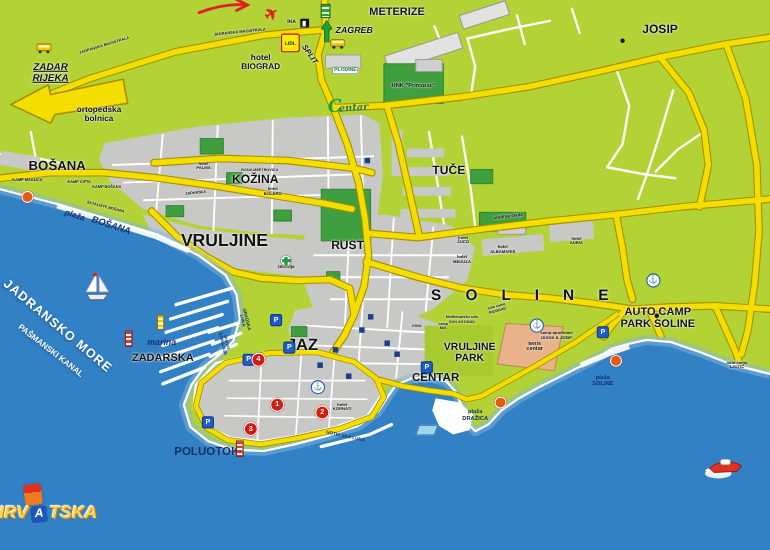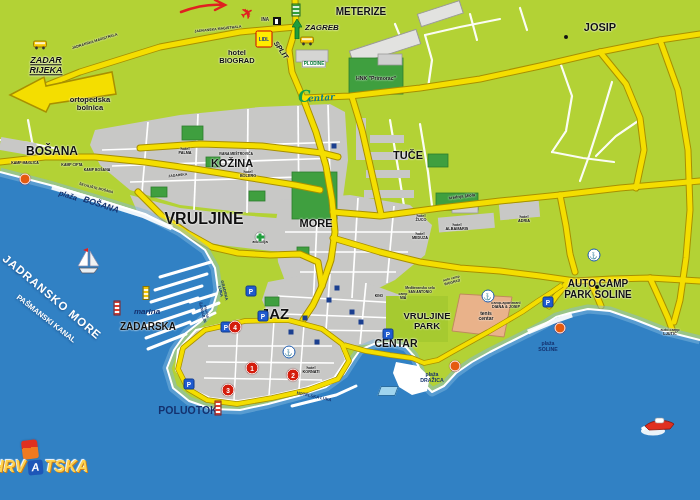--- a/index.html
+++ b/index.html
@@ -249,24 +249,25 @@
       <div class="lbl navy it" style="left: 68px; top: 196px; font-size: 7.5px; transform: translate(-50%, -50%) rotate(18deg);">plaža</div>
       <div class="lbl navy it" style="left: 101px; top: 205px; font-size: 8.5px; transform: translate(-50%, -50%) rotate(18deg);">BOŠANA</div>
       <div class="lbl" style="left: 232px; top: 164px; font-size: 11px;">KOŽINA</div>
       <div class="lbl" style="left: 185px; top: 151px; font-size: 3.8px;">hotel
 PALMA</div>
       <div class="lbl" style="left: 248px; top: 174px; font-size: 3.8px;">hotel
 BOLERO</div>
       <div class="lbl" style="left: 236px; top: 155px; font-size: 3.4px;">IVANA MEŠTROVIĆA</div>
       <div class="lbl" style="left: 178px; top: 176px; font-size: 3.4px; transform: translate(-50%, -50%) rotate(-6deg);">ZADARSKA</div>
       <div class="lbl" style="left: 204px; top: 219px; font-size: 16px;">VRULJINE</div>
-      <div class="lbl" style="left: 316px; top: 224px; font-size: 11px;">MORE</div>
+      <div class="lbl" style="left: 316px; top: 224px; font-size: 11px;">RUST</div>
       <div class="lbl" style="left: 408px; top: 156px; font-size: 11px;">TUČE</div>
       <div class="lbl" style="left: 260px; top: 240px; font-size: 4.2px;">dom
 zdravlja</div>
+      <div class="lbl" style="left: 477px; top: 268px; font-size: 14px; letter-spacing: 9px;">S O L I N E</div>
       <div class="lbl" style="left: 598px; top: 290px; font-size: 10px;">AUTO CAMP
 PARK SOLINE</div>
       <div class="lbl" style="left: 427px; top: 321px; font-size: 9.5px;">VRULJINE
 PARK</div>
       <div class="lbl" style="left: 486px; top: 316px; font-size: 5px;">tenis
 centar</div>
       <div class="lbl" style="left: 396px; top: 344px; font-size: 10.5px;">CENTAR</div>
       <div class="lbl" style="left: 275px; top: 314px; font-size: 15px;">JAZ</div>
       <div class="lbl navy" style="left: 222px; top: 291px; font-size: 4px; transform: translate(-50%, -50%) rotate(76deg);">GRADSKA
 LUKA</div>

